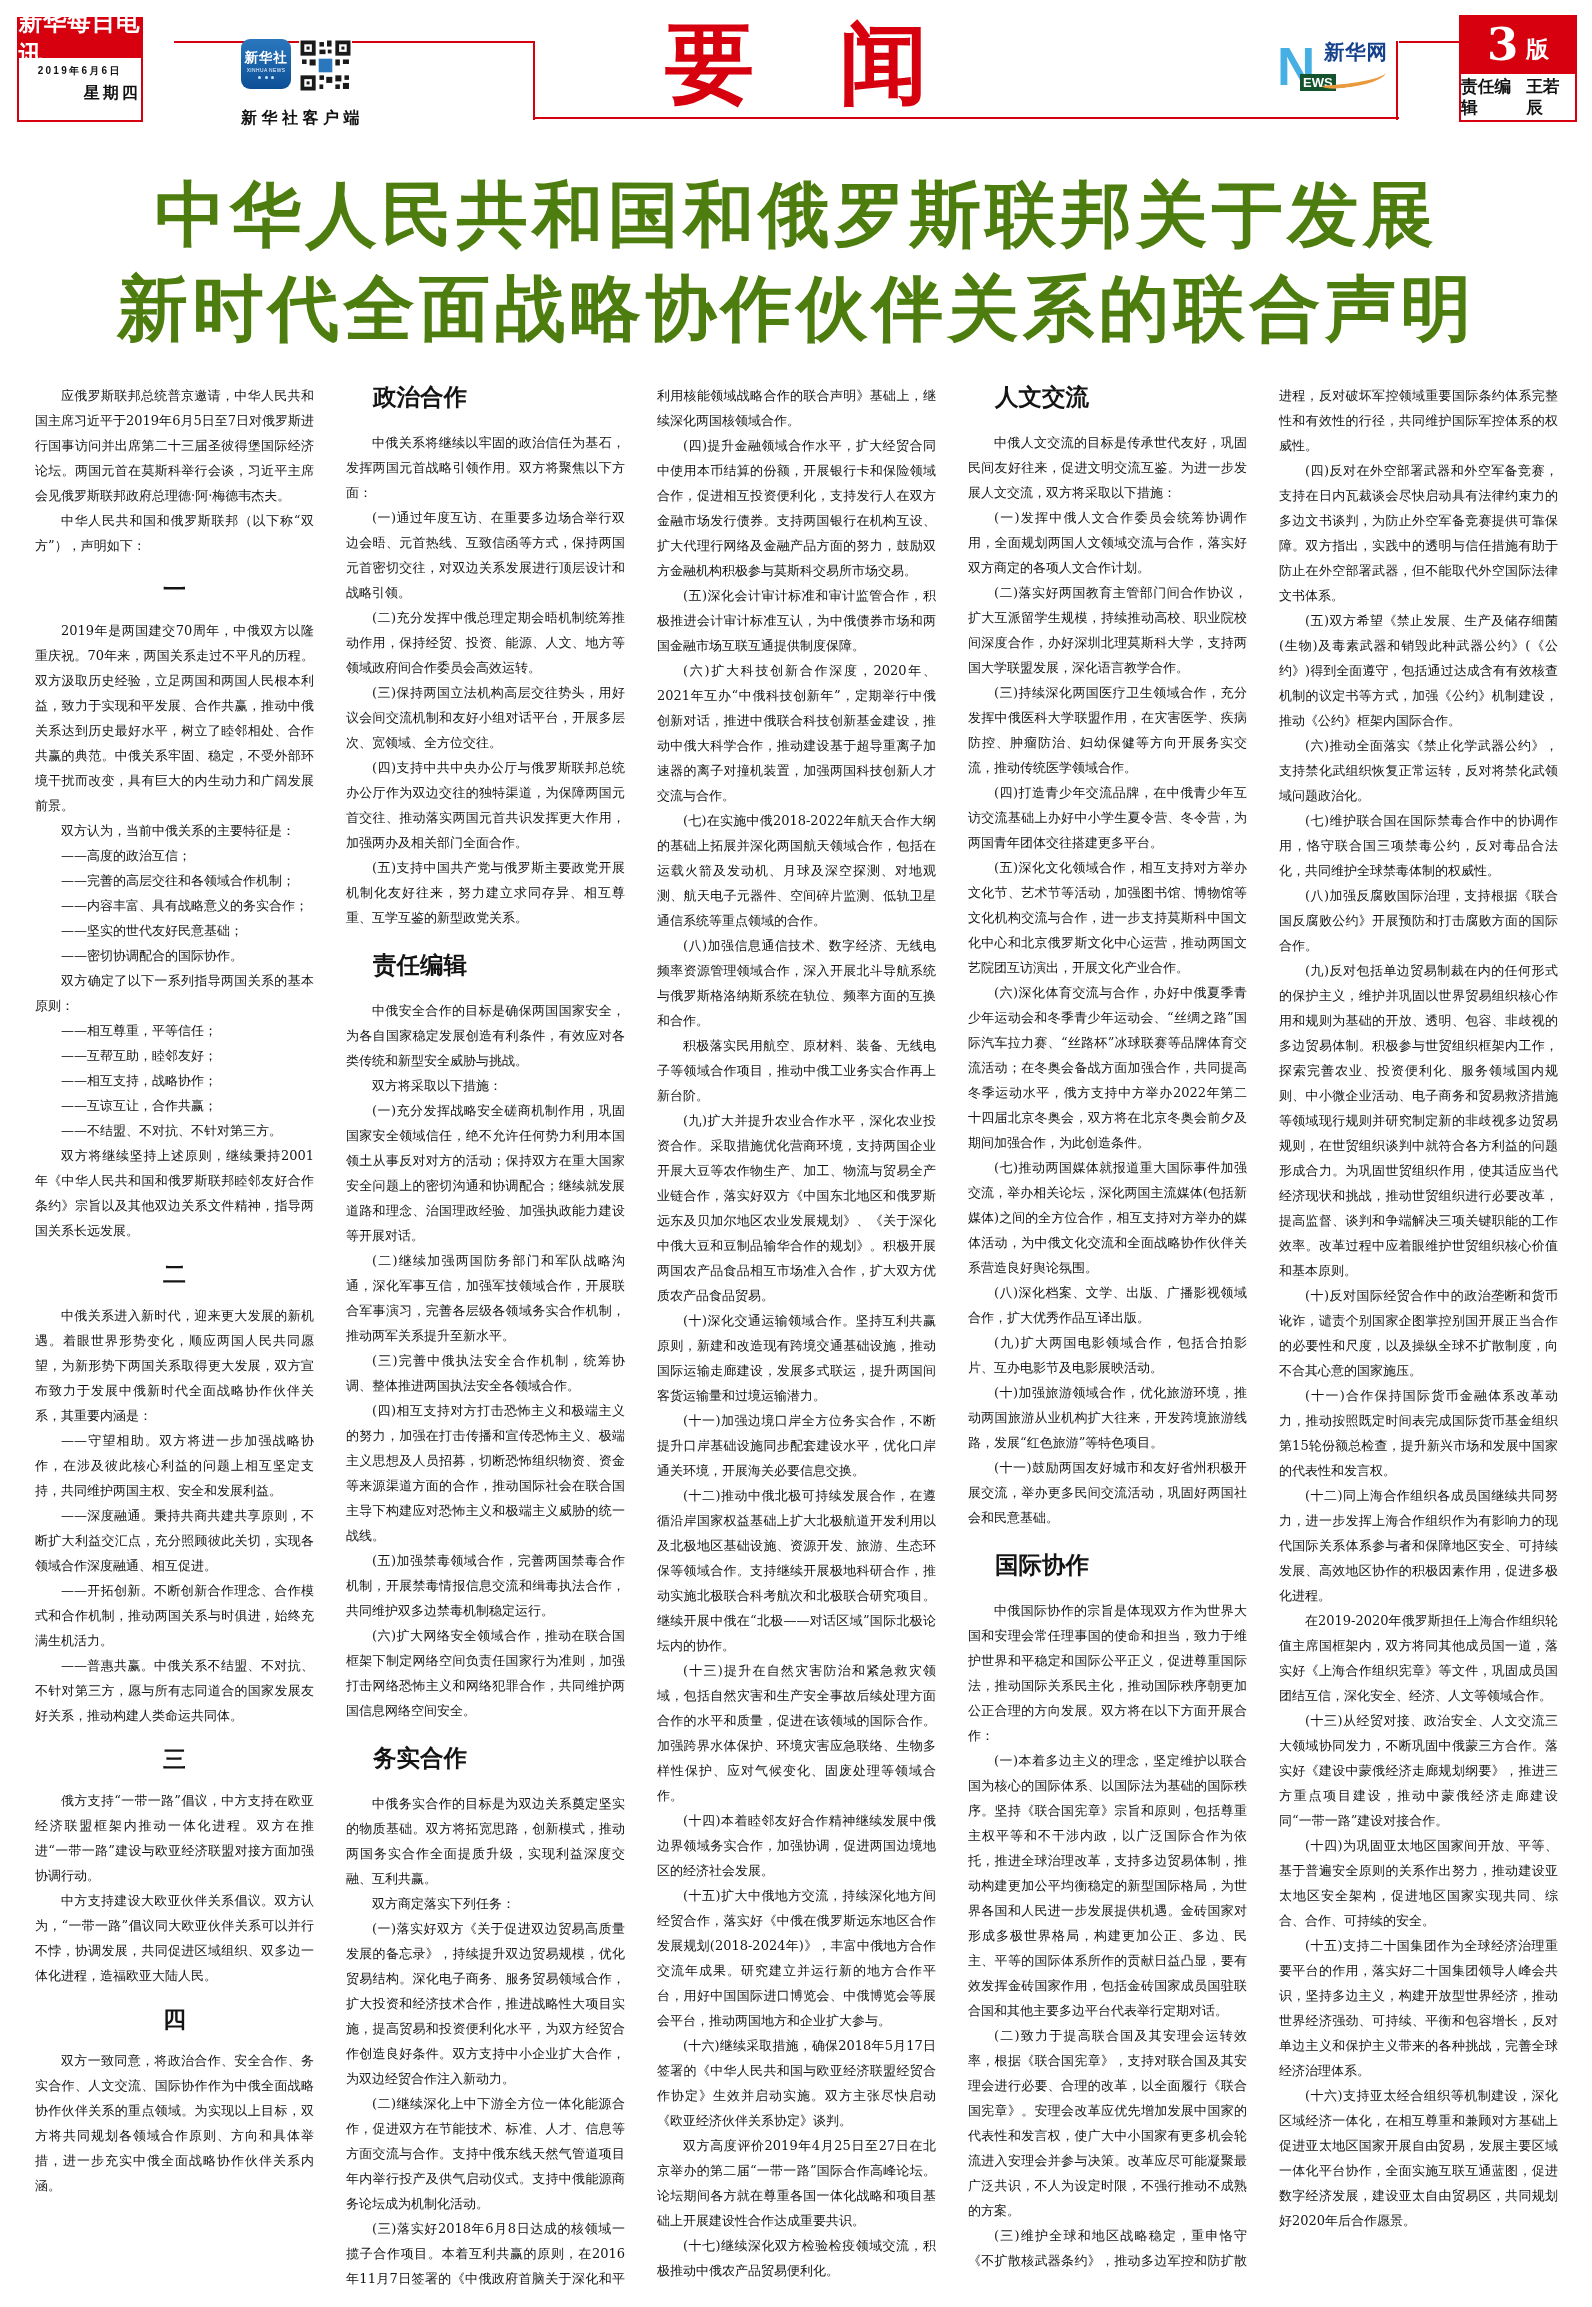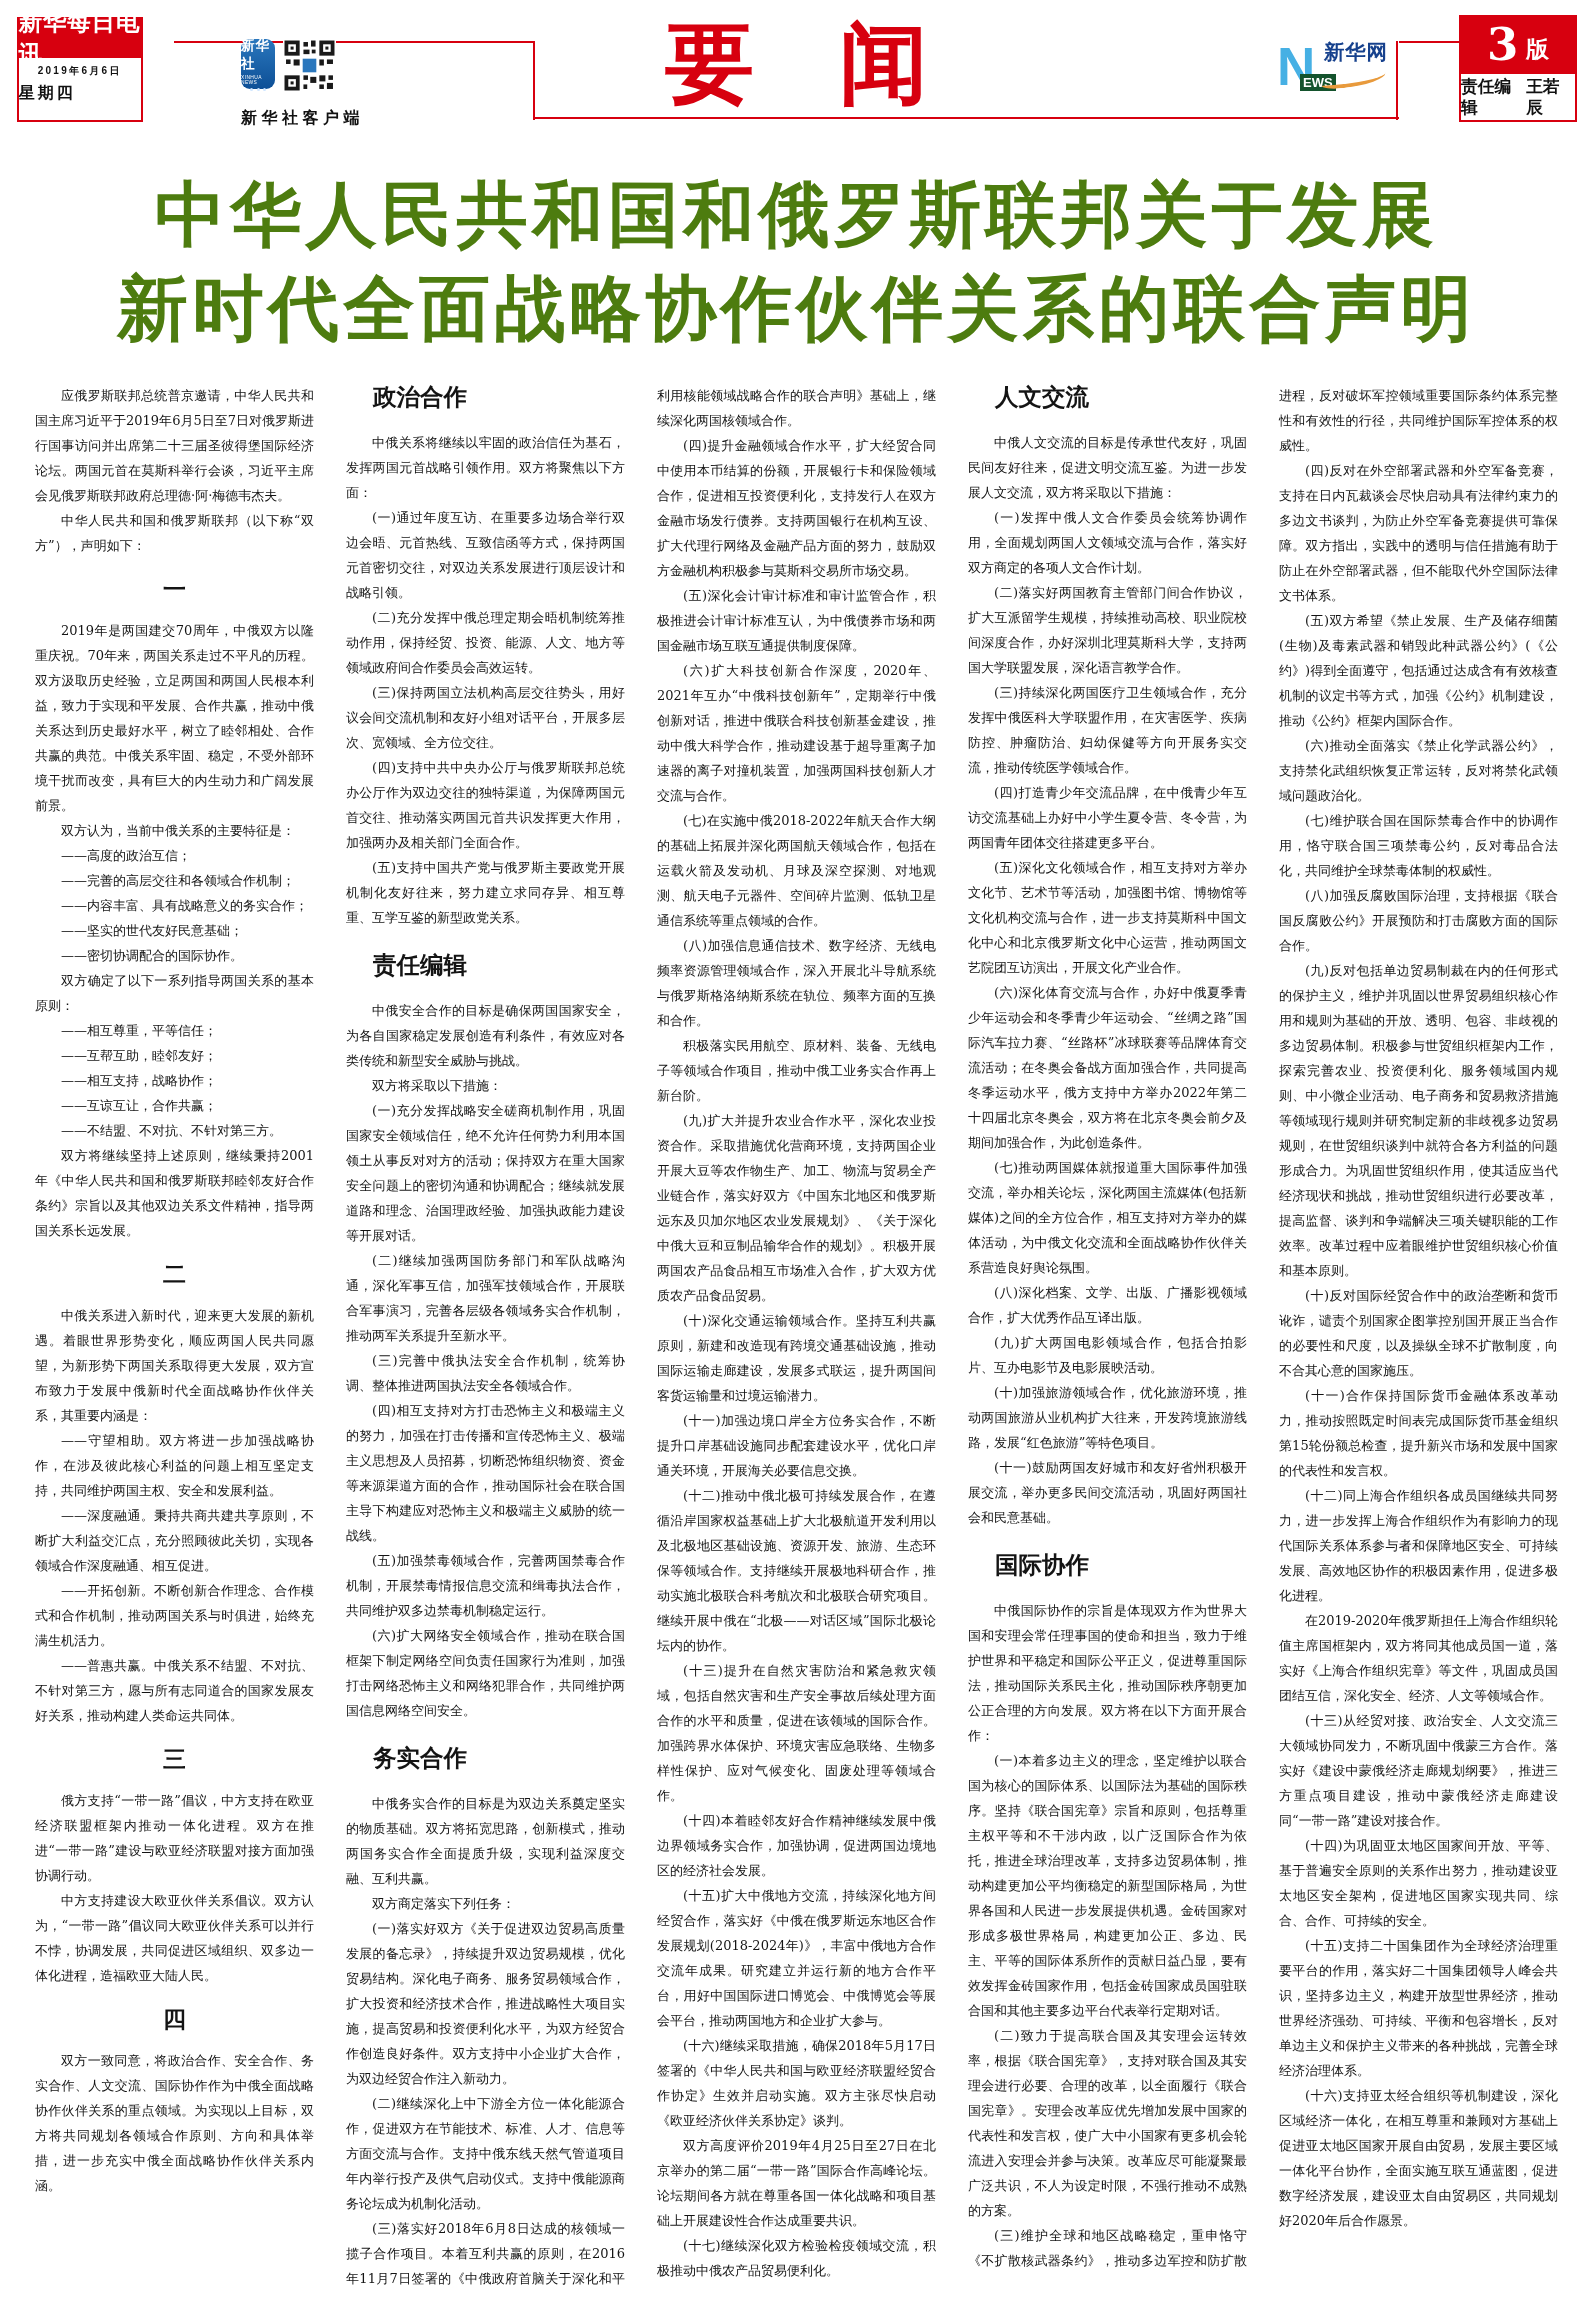--- a/index.html
+++ b/index.html
@@ -5,32 +5,32 @@
   html,body{margin:0;padding:0;}
   body{background:#888;}
   .page{position:relative;width:1593px;height:2307px;background:#ffffff;margin:0 auto;overflow:hidden;
         font-family:"DejaVu Serif","Liberation Serif",serif;color:#111;}
 
   
   .masthead-box{position:absolute;left:16.7px;top:16.7px;width:126px;height:105px;border:2.3px solid #d7000f;background:#fff;box-sizing:border-box;}
   .masthead-name{background:#d7000f;color:#fff;height:39px;display:flex;align-items:center;justify-content:center;
                  font-weight:bold;font-size:23.5px;letter-spacing:0.8px;}
   .masthead-date{margin-top:6.8px;text-align:center;font-family:Liberation Sans, sans-serif;font-weight:bold;font-size:10px;letter-spacing:2.3px;}
-  .masthead-weekday{margin-top:4.5px;text-align:left;font-family:"Liberation Sans",sans-serif;font-weight:bold;font-size:16px;letter-spacing:3px;}
+  .masthead-weekday{margin-top:4.5px;text-align:right;font-family:"Liberation Sans",sans-serif;font-weight:bold;font-size:16px;letter-spacing:3px;}
 
   .rline{position:absolute;background:#d7000f;}
   .rl-a{left:174px;top:41px;width:361px;height:2.3px;}
   .rl-b{left:533px;top:41px;width:2.3px;height:79px;}
   .rl-rule{left:533px;top:117px;width:866px;height:2.3px;}
   .rl-c{left:1396px;top:41px;width:2.3px;height:79px;}
   .rl-d{left:1399px;top:41px;width:62px;height:2.3px;}
 
   .app-group{position:absolute;left:241px;top:39px;width:121px;}
   .app-row{display:flex;gap:7.6px;align-items:flex-start;}
-  .app-icon{width:34px;height:50px;border-radius:9px;background:linear-gradient(#2a77bd,#0d4f96);color:#fff;
+  .app-icon{width:50px;height:50px;border-radius:9px;background:linear-gradient(#2a77bd,#0d4f96);color:#fff;
             display:flex;flex-direction:column;align-items:center;justify-content:center;font-family:"Liberation Sans",sans-serif;}
   .app-icon .zh{font-size:13.6px;font-weight:bold;letter-spacing:0.8px;}
   .app-icon .en{font-size:4.9px;letter-spacing:0.4px;margin-top:1.5px;}
   .app-icon .dots{margin-top:3px;display:flex;gap:3.8px;}
   .app-icon .dots i{width:3px;height:3px;border-radius:50%;background:#cfe6ff;display:block;}
   .app-caption{margin-top:16px;font-family:Liberation Sans, sans-serif;font-weight:bold;font-size:16px;letter-spacing:4.5px;white-space:nowrap;}
 
   .section-title{position:absolute;left:0;top:13.6px;width:100%;display:flex;justify-content:center;gap:85px;
                  color:#d7000f;font-weight:bold;font-size:89px;line-height:1.1;}
 

